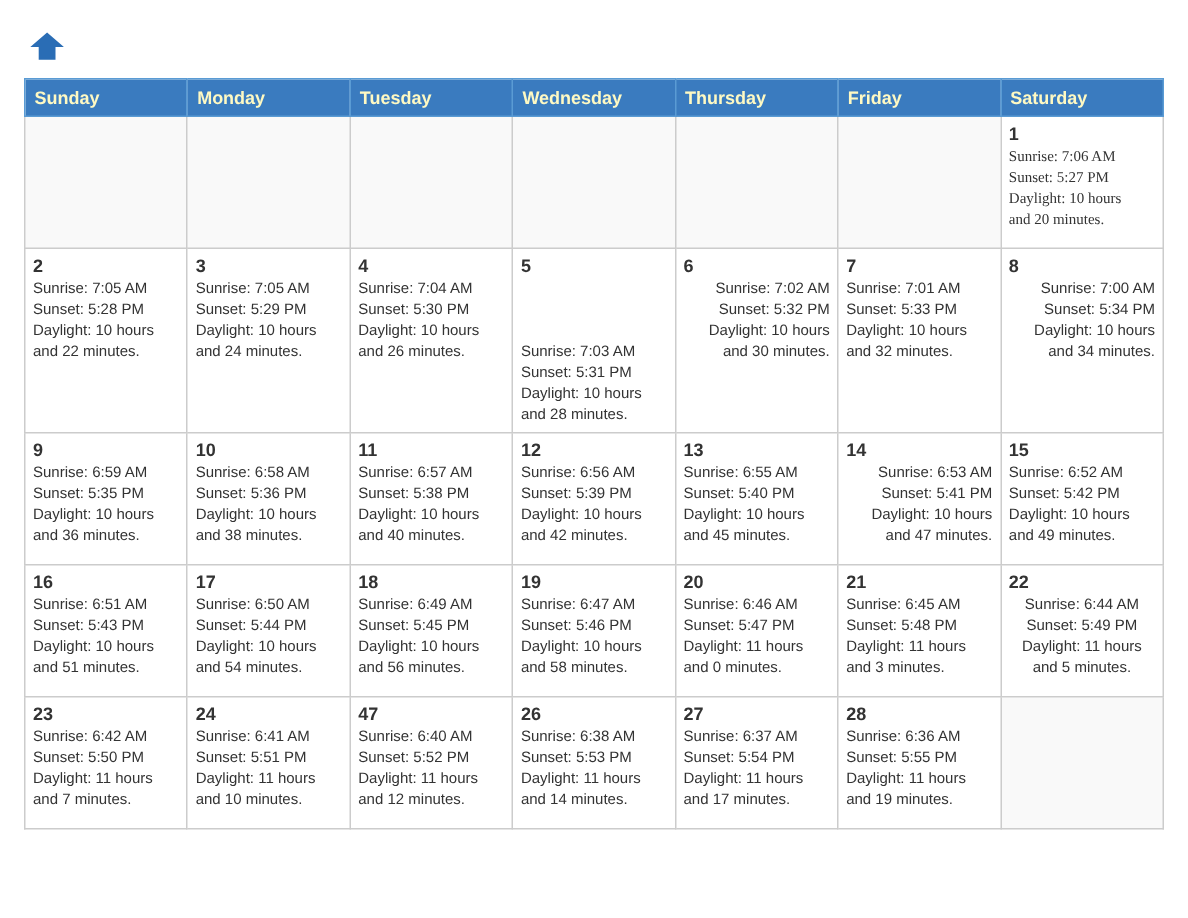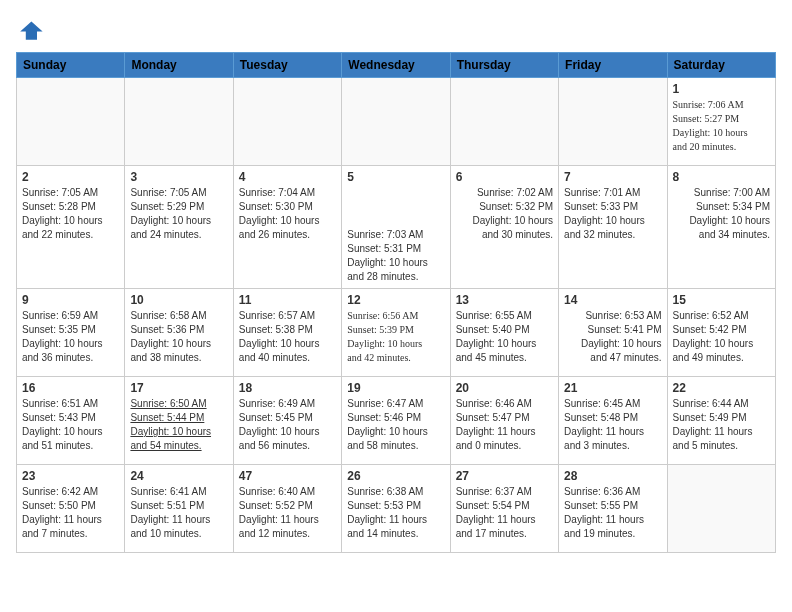--- a/index.html
+++ b/index.html
@@ -53,21 +53,21 @@
       font-size: 14px;
       color: #555;
     }
     .calendar {
       width: 100%;
       border-collapse: collapse;
       border: 1px solid #ccc;
     }
     .calendar th {
       background-color: #3a7bbf;
-      color: #000000;
+      color: #fef9c3;
       font-size: 12px;
       font-weight: bold;
       padding: 5px 6px;
       text-align: left;
       border: 1px solid #5a9bd4;
     }
     .calendar td {
       vertical-align: top;
       border: 1px solid #ccc;
       padding: 4px 5px;
@@ -208,21 +208,21 @@
         </td>
         <td>
           <span class="day-num">11</span>
           <div class="day-info" style="white-space: pre-wrap;">Sunrise: 6:57 AM
 Sunset: 5:38 PM
 Daylight: 10 hours
 and 40 minutes.</div>
         </td>
         <td>
           <span class="day-num">12</span>
-          <div class="day-info" style="white-space: pre-wrap; font-family: Liberation Serif, serif;">Sunrise: 6:56 AM
+          <div class="day-info" style="white-space: pre-wrap;">Sunrise: 6:56 AM
 Sunset: 5:39 PM
 Daylight: 10 hours
 and 42 minutes.</div>
         </td>
         <td>
           <span class="day-num">13</span>
           <div class="day-info" style="white-space: pre-wrap;">Sunrise: 6:55 AM
 Sunset: 5:40 PM
 Daylight: 10 hours
 and 45 minutes.</div>
@@ -245,21 +245,21 @@
       <tr>
         <td>
           <span class="day-num">16</span>
           <div class="day-info" style="white-space: pre-wrap;">Sunrise: 6:51 AM
 Sunset: 5:43 PM
 Daylight: 10 hours
 and 51 minutes.</div>
         </td>
         <td>
           <span class="day-num">17</span>
-          <div class="day-info" style="white-space: pre-wrap; text-decoration: underline;">Sunrise: 6:50 AM
+          <div class="day-info" style="white-space: pre-wrap;">Sunrise: 6:50 AM
 Sunset: 5:44 PM
 Daylight: 10 hours
 and 54 minutes.</div>
         </td>
         <td>
           <span class="day-num">18</span>
           <div class="day-info" style="white-space: pre-wrap;">Sunrise: 6:49 AM
 Sunset: 5:45 PM
 Daylight: 10 hours
 and 56 minutes.</div>
@@ -280,21 +280,21 @@
         </td>
         <td>
           <span class="day-num">21</span>
           <div class="day-info" style="white-space: pre-wrap;">Sunrise: 6:45 AM
 Sunset: 5:48 PM
 Daylight: 11 hours
 and 3 minutes.</div>
         </td>
         <td>
           <span class="day-num">22</span>
-          <div class="day-info" style="white-space: pre-wrap;">Sunrise: 6:44 AM
+          <div class="day-info" style="white-space: pre-wrap; text-align: center;">Sunrise: 6:44 AM
 Sunset: 5:49 PM
 Daylight: 11 hours
 and 5 minutes.</div>
         </td>
       </tr>
       <tr>
         <td>
           <span class="day-num">23</span>
           <div class="day-info" style="white-space: pre-wrap;">Sunrise: 6:42 AM
 Sunset: 5:50 PM

